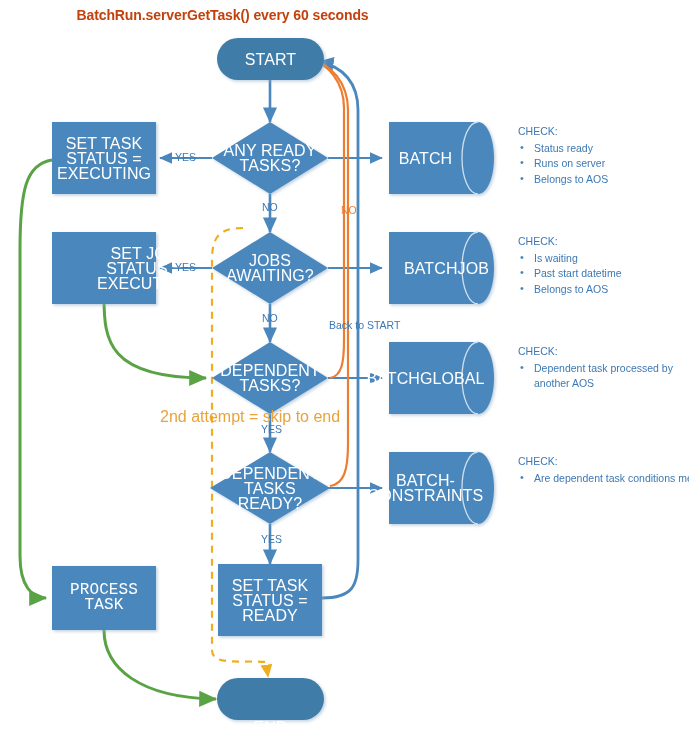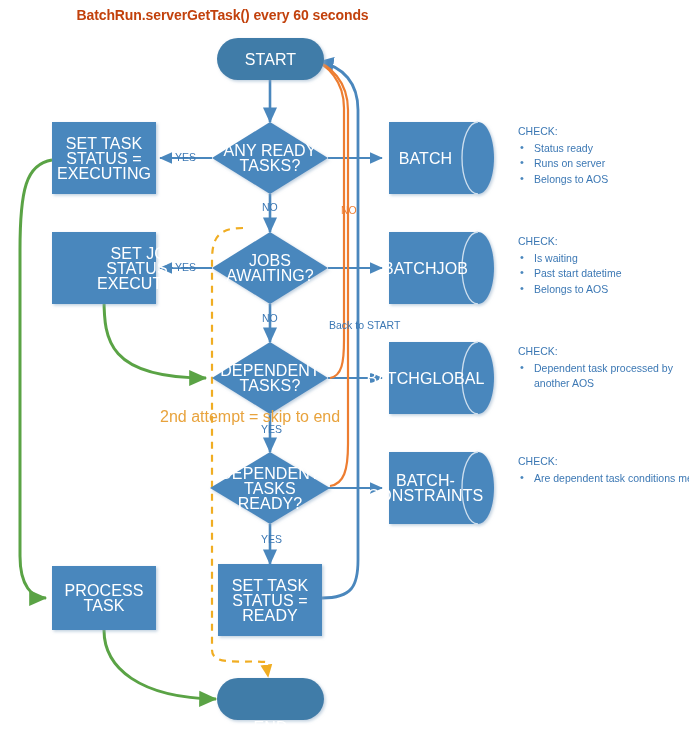--- a/index.html
+++ b/index.html
@@ -226,33 +226,33 @@
     <span>STATUS =</span>
     <span>EXECUTING</span>
   </div>
 
   <div class="node-label" style="left:218px; top:564px; width:104px; height:72px;">
     <span>SET TASK</span>
     <span>STATUS =</span>
     <span>READY</span>
   </div>
 
-  <div class="node-label" style="left:52px; top:566px; width:104px; height:64px;">
+  <div class="node-label" style="left:52px; top:566px; width:104px; height:64px;font-family:Liberation Mono, monospace;">
     <span>PROCESS TASK</span>
   </div>
 
   <div class="node-label" style="left:217px; top:678px; width:107px; height:42px;margin-top:28px;">
     <span>END</span>
   </div>
 
   <div class="node-label" style="left:389px; top:122px; width:73px; height:72px;">
     <span>BATCH</span>
   </div>
 
-  <div class="node-label" style="left:389px; top:232px; width:73px; height:72px;">
+  <div class="node-label" style="left:389px; top:232px; width:73px; height:72px;padding-left:21px;">
     <span>BATCHJOB</span>
   </div>
 
   <div class="node-label" style="left:389px; top:452px; width:73px; height:72px;">
     <span>BATCH-</span>
     <span>CONSTRAINTS</span>
   </div>
 
   <div class="node-label" style="left:389px; top:342px; width:73px; height:72px;">
     <span>BATCHGLOBAL</span>

